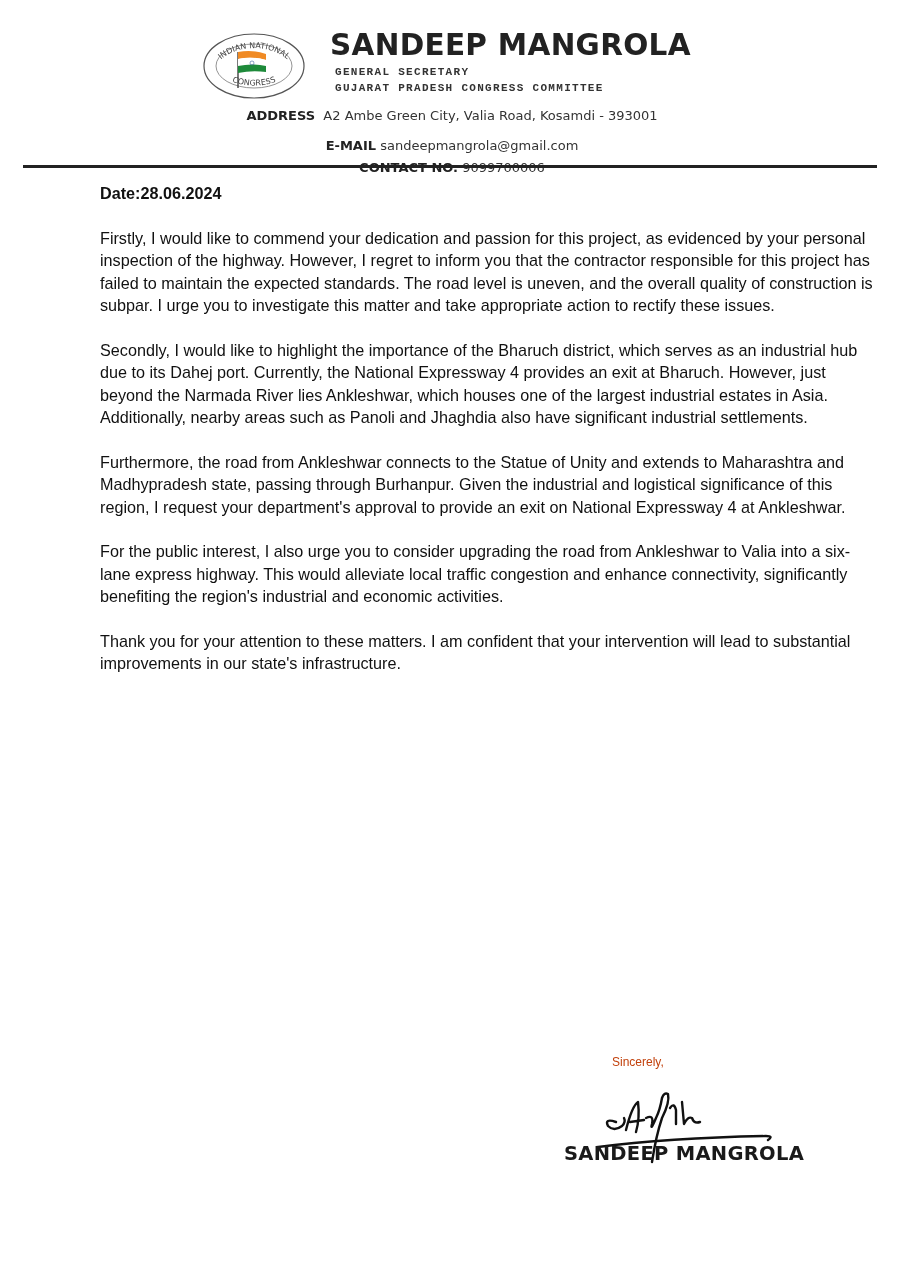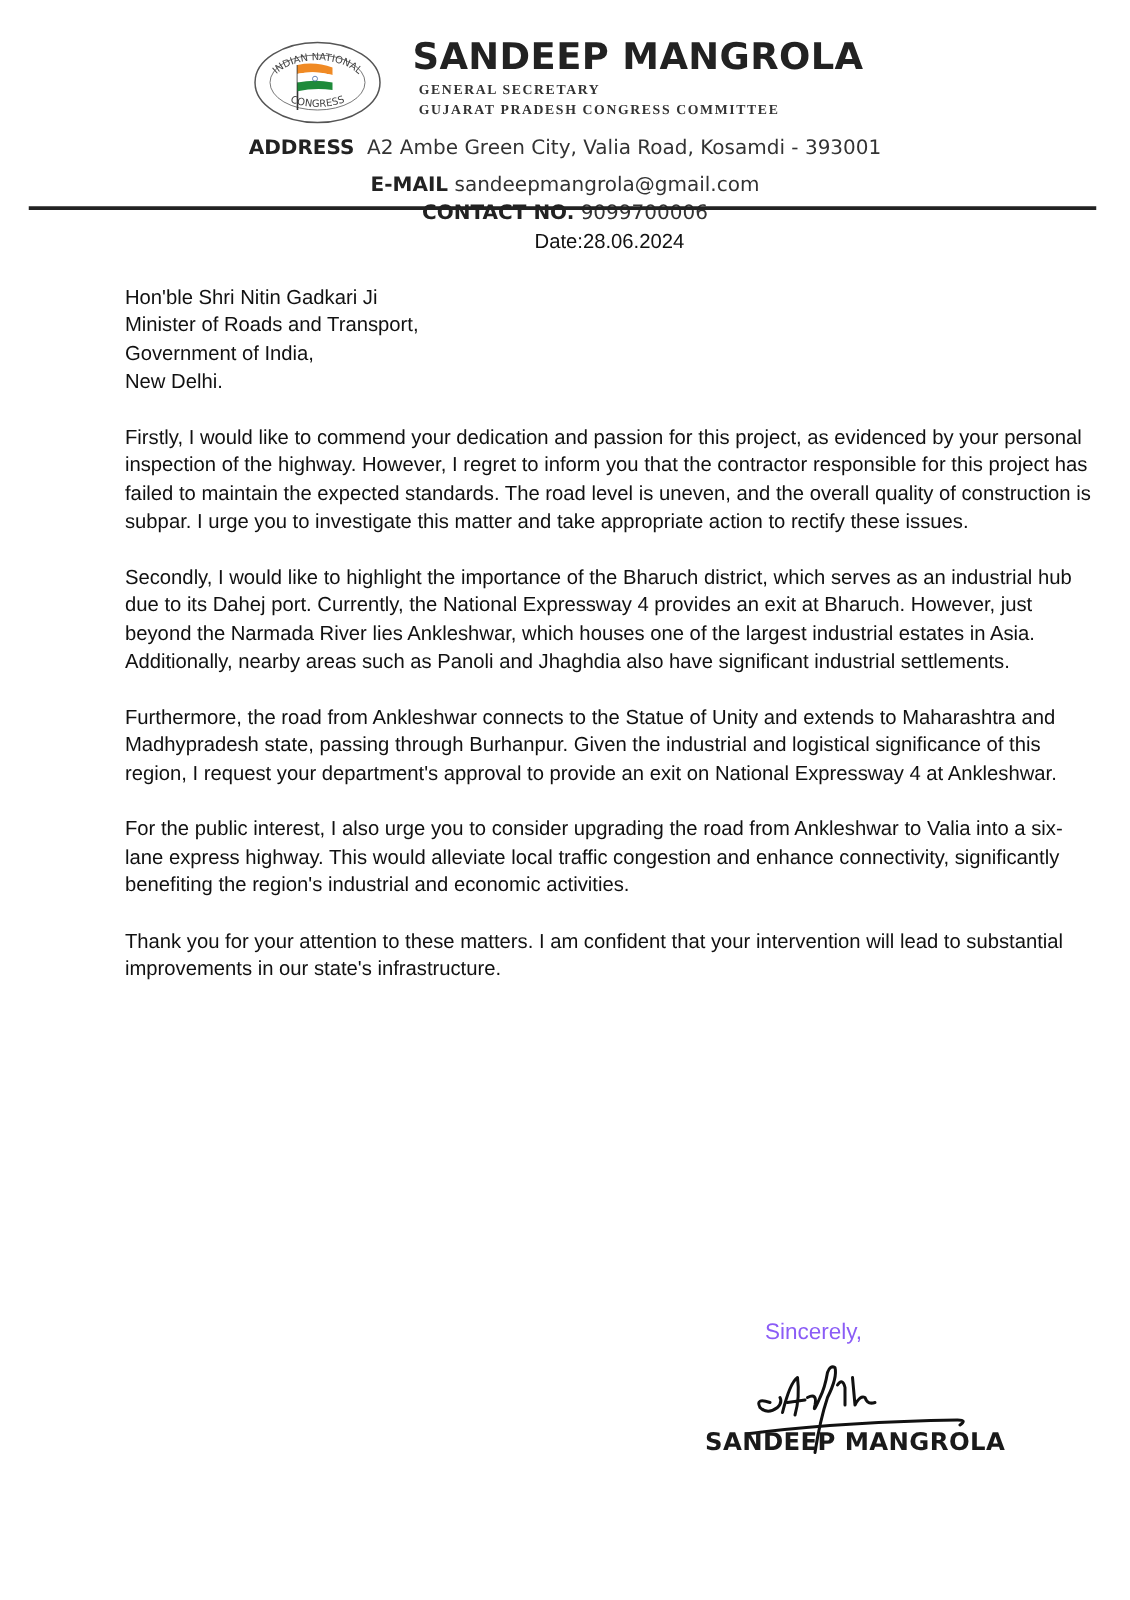--- a/index.html
+++ b/index.html
@@ -2,37 +2,37 @@
 <html><head>
 <meta charset="utf-8">
 <style>
   html, body { margin: 0; padding: 0; background: #ffffff; }
   body { width: 904px; height: 1280px; position: relative; overflow: hidden; color: #111; }
   .abs { position: absolute; }
 
   
   .logo { left: 202px; top: 32px; width: 104px; height: 68px; }
   .hdr-name { left: 330px; top: 28px; font-family: "DejaVu Sans", sans-serif; font-weight: bold; font-size: 29.5px; letter-spacing: 0.3px; color: #222; white-space: nowrap; }
-  .hdr-role { left: 335px; font-family: Liberation Serif, serif; font-weight: bold; font-size: 11px; letter-spacing: 1.3px; color: #333; white-space: nowrap; }
+  .hdr-role { left: 335px; font-family: Liberation Mono, monospace; font-weight: bold; font-size: 11px; letter-spacing: 1.3px; color: #333; white-space: nowrap; }
   .hdr-role.r1 { top: 66px; }
   .hdr-role.r2 { top: 82px; }
-  .contact { left: 0; width: 904px; text-align: center; font-family: "DejaVu Sans", sans-serif; font-size: 16px; color: #333; white-space: nowrap; }
+  .contact { left: 0; width: 904px; text-align: center; font-family: "DejaVu Sans", sans-serif; font-size: 13px; color: #333; white-space: nowrap; }
   .contact b { color: #222; }
   .contact.c1 { top: 108px; padding-left: 0; }
   .contact.c2 { top: 123px; margin-top: 37px; }
   .contact.c3 { top: 138px; }
   .divider { left: 23px; top: 165px; width: 854px; height: 3px; background: #222; }
 
   
   .letter { left: 100px; top: 182px; width: 775px; font-family: "Liberation Sans", sans-serif; font-size: 16.2px; line-height: 22.4px; color: #111; }
   .letter p { margin: 0 0 22.4px 0; }
-  .letter .date { font-weight: normal; text-align: center; }
+  .letter .date { font-weight: bold; }
   .letter .tight { margin-bottom: 4px; }
 
-  .sincerely { left: 612px; top: 1055px; font-family: "Liberation Sans", sans-serif; font-size: 18px; color: #8b5cf6; }
+  .sincerely { left: 612px; top: 1055px; font-family: "Liberation Sans", sans-serif; font-size: 12px; color: #c2410c; }
   .signature { left: 596px; top: 1088px; width: 180px; height: 80px; }
   .sig-name { left: 564px; top: 1142px; font-family: "DejaVu Sans", sans-serif; font-weight: bold; font-size: 19.5px; letter-spacing: 0.3px; color: #1a1a1a; white-space: nowrap; }
 </style>
 </head>
 <body>
 
 <svg class="abs logo" viewBox="0 0 104 68">
   <defs>
     <path id="arcTop" d="M 14 34 A 40 26 0 0 1 90 34"></path>
     <path id="arcBot" d="M 16 40 A 40 24 0 0 0 88 40"></path>
@@ -62,26 +62,20 @@
 </div>
 <div class="abs contact c3">
   <b>E-MAIL</b>
   <span>sandeepmangrola@gmail.com</span>
 </div>
 
 <div class="abs divider"></div>
 
 <div class="abs letter">
   <p class="date">Date:28.06.2024</p>
-  <p>
-    <span>Hon'ble Shri Nitin Gadkari Ji</span><br>
-    <span>Minister of Roads and Transport,</span><br>
-    <span>Government of India,</span><br>
-    <span>New Delhi.</span>
-  </p>
   <p>Firstly, I would like to commend your dedication and passion for this project, as evidenced by your personal inspection of the highway. However, I regret to inform you that the contractor responsible for this project has failed to maintain the expected standards. The road level is uneven, and the overall quality of construction is subpar. I urge you to investigate this matter and take appropriate action to rectify these issues.</p>
   <p>Secondly, I would like to highlight the importance of the Bharuch district, which serves as an industrial hub due to its Dahej port. Currently, the National Expressway 4 provides an exit at Bharuch. However, just beyond the Narmada River lies Ankleshwar, which houses one of the largest industrial estates in Asia. Additionally, nearby areas such as Panoli and Jhaghdia also have significant industrial settlements.</p>
   <p>Furthermore, the road from Ankleshwar connects to the Statue of Unity and extends to Maharashtra and Madhypradesh state, passing through Burhanpur. Given the industrial and logistical significance of this region, I request your department's approval to provide an exit on National Expressway 4 at Ankleshwar.</p>
   <p>For the public interest, I also urge you to consider upgrading the road from Ankleshwar to Valia into a six-lane express highway. This would alleviate local traffic congestion and enhance connectivity, significantly benefiting the region's industrial and economic activities.</p>
   <p class="tight">Thank you for your attention to these matters. I am confident that your intervention will lead to substantial improvements in our state's infrastructure.</p>
 </div>
 
 <div class="abs sincerely">Sincerely,</div>
 
 <svg class="abs signature" viewBox="0 0 180 80">

